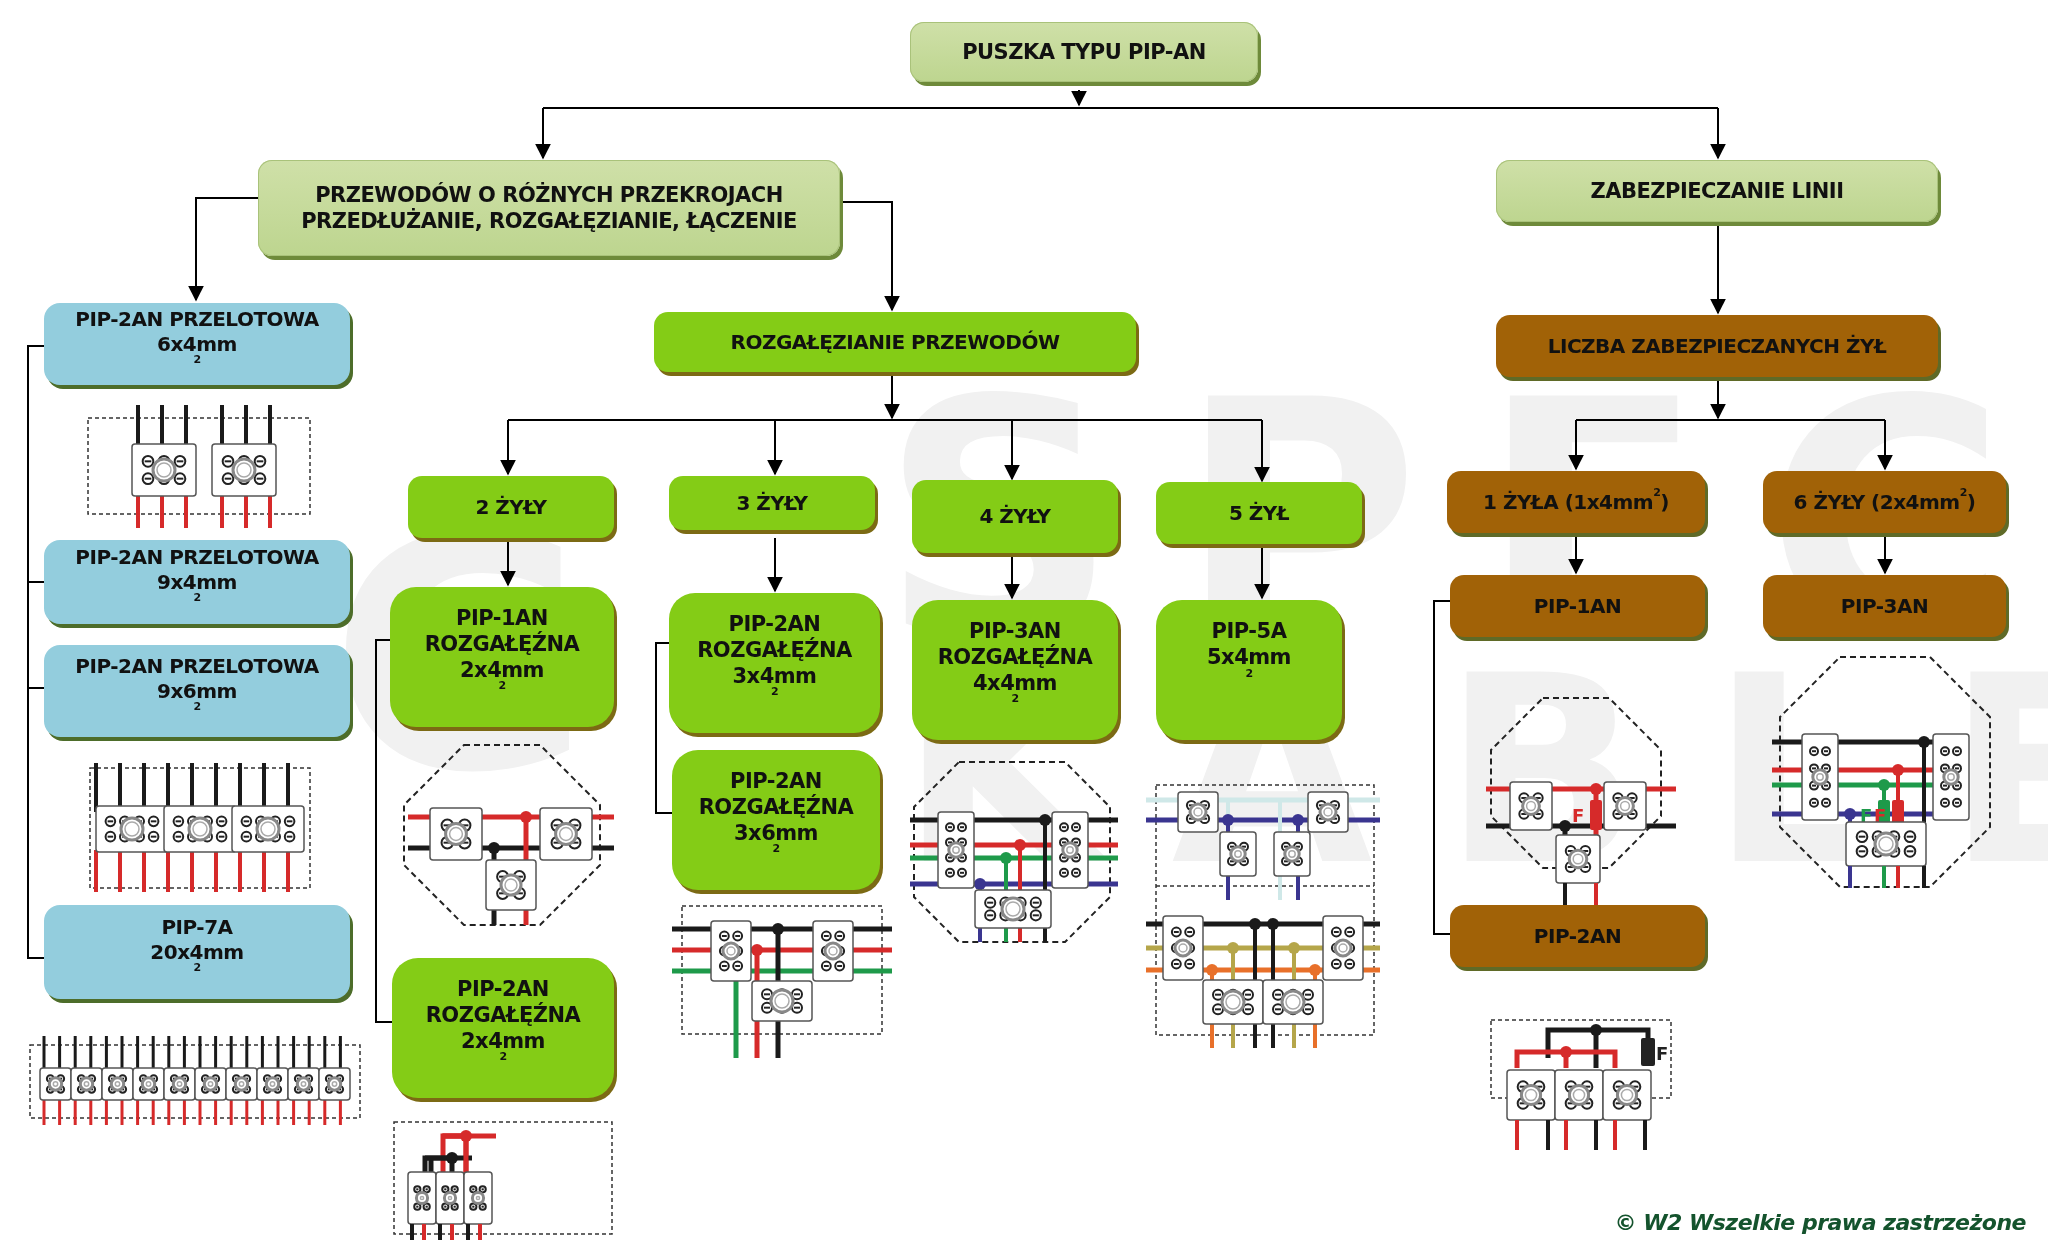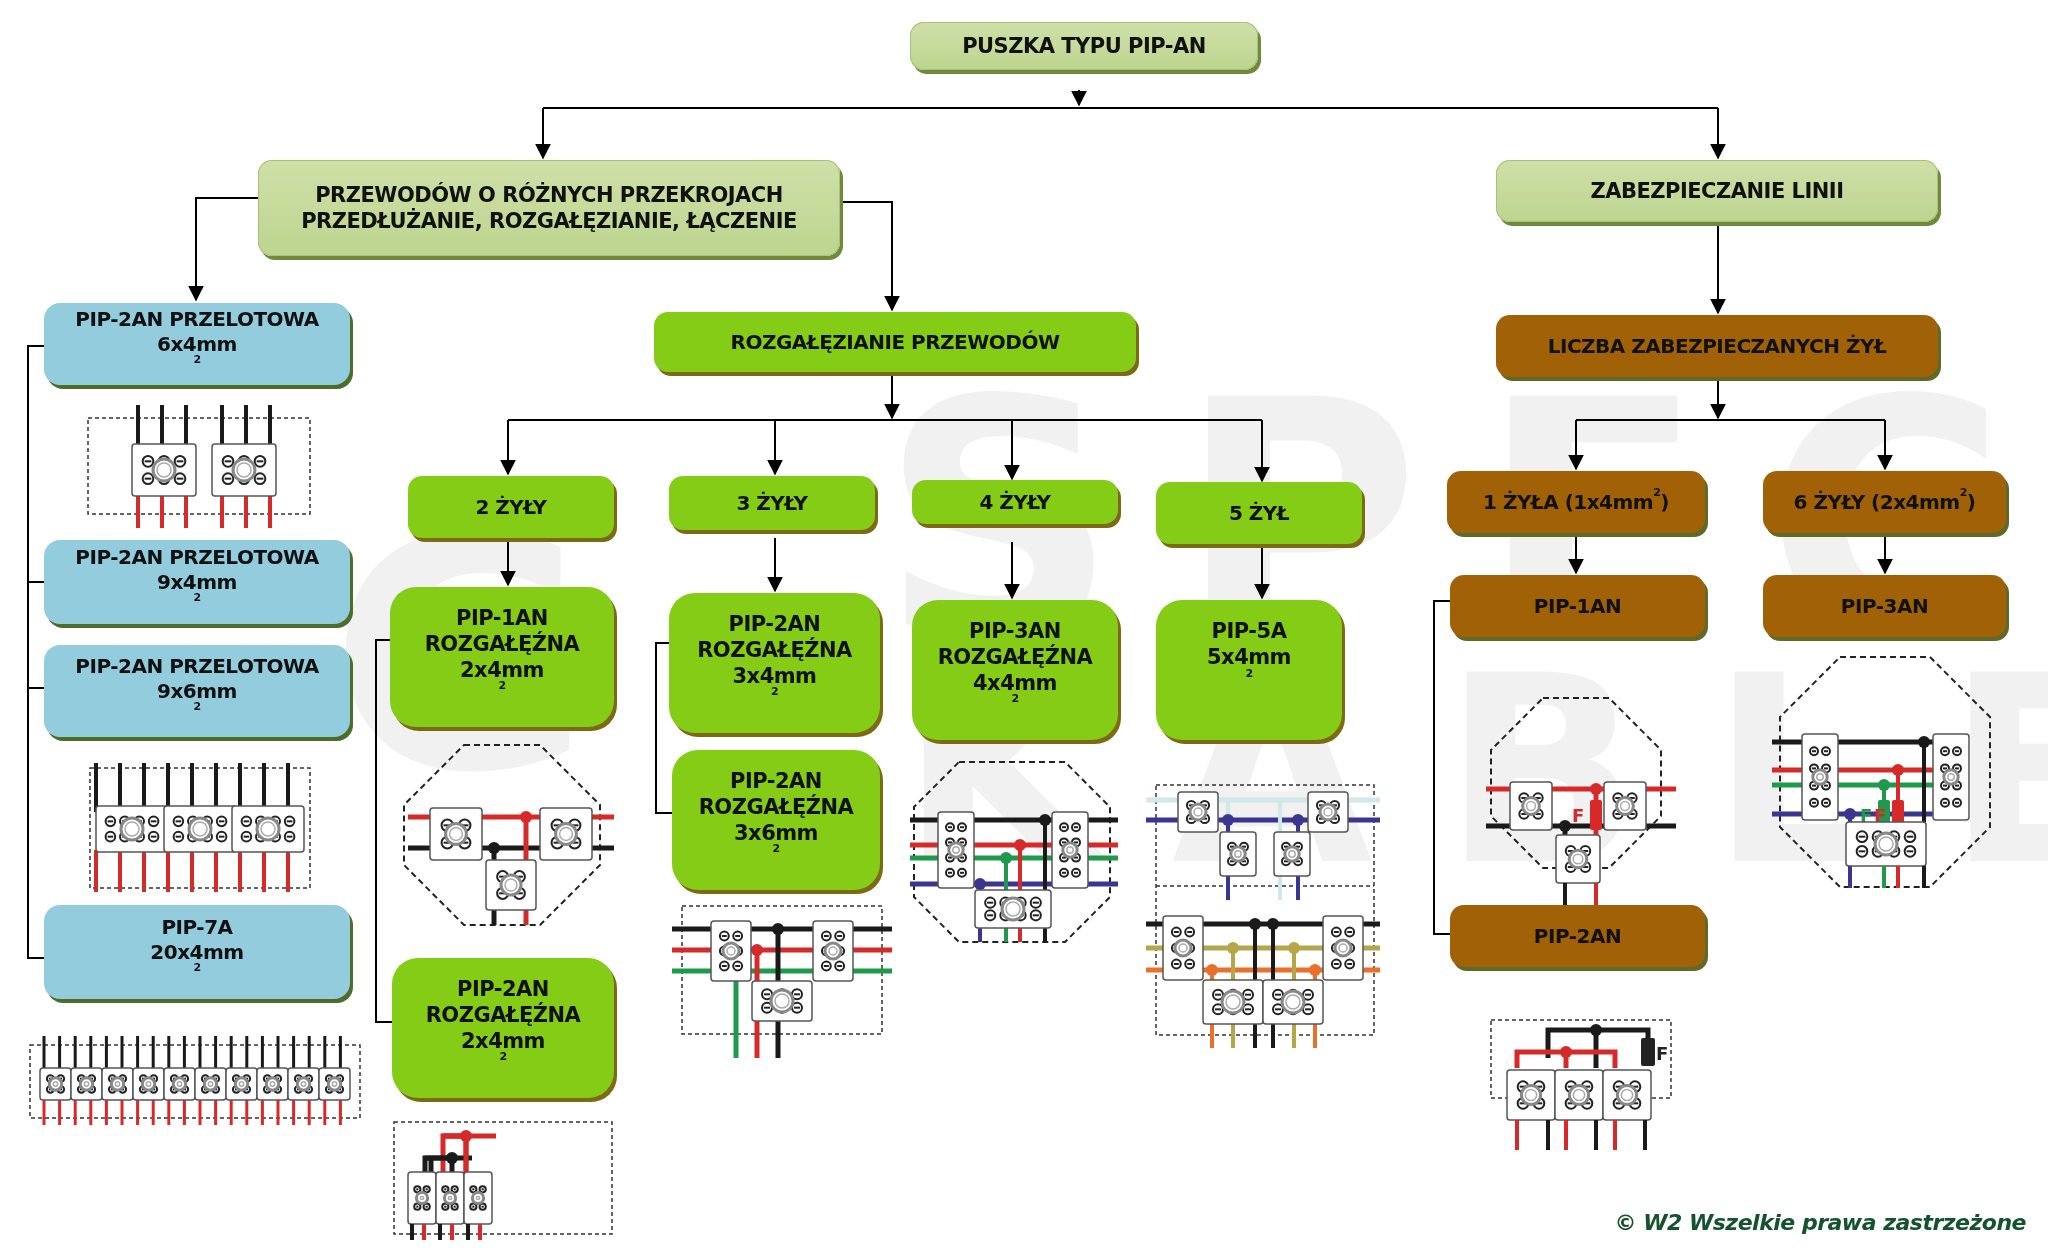--- a/index.html
+++ b/index.html
@@ -848,21 +848,21 @@
       <circle cx="1627" cy="1095" r="5.6" fill="none" stroke="#aaa" stroke-width="1.5"></circle>
       <line x1="1517" y1="1120" x2="1517" y2="1150" stroke="#d62a2a" stroke-width="4"></line>
       <line x1="1548" y1="1120" x2="1548" y2="1150" stroke="#1a1a1a" stroke-width="4"></line>
       <line x1="1566" y1="1120" x2="1566" y2="1150" stroke="#d62a2a" stroke-width="4"></line>
       <line x1="1596" y1="1120" x2="1596" y2="1150" stroke="#1a1a1a" stroke-width="4"></line>
       <line x1="1615" y1="1120" x2="1615" y2="1150" stroke="#d62a2a" stroke-width="4"></line>
       <line x1="1645" y1="1120" x2="1645" y2="1150" stroke="#1a1a1a" stroke-width="4"></line>
     </g>
 </svg>
 
-<div class="box green" style="left:910px; top:22px; width:348px; height:48px;">
+<div class="box green" style="left:910px; top:22px; width:348px; height:60px;">
   <span>PUSZKA TYPU PIP-AN</span>
 </div>
 
 <div class="box green" style="left:258px; top:160px; width:582px; height:96px;">
   <div class="lines">
       <span>PRZEWODÓW O RÓŻNYCH PRZEKROJACH</span>
       <span>PRZEDŁUŻANIE, ROZGAŁĘZIANIE, ŁĄCZENIE</span>
     </div>
 </div>
 
@@ -897,21 +897,21 @@
 
 <div class="box yellow" style="left:654px; top:312px; width:482px; height:60px;">
   <span>ROZGAŁĘZIANIE PRZEWODÓW</span>
 </div>
 <div class="box yellow" style="left:408px; top:476px; width:206px; height:62px;">
     <span>2 ŻYŁY</span>
   </div>
 <div class="box yellow" style="left:669px; top:476px; width:206px; height:54px;">
     <span>3 ŻYŁY</span>
   </div>
-<div class="box yellow" style="left:912px; top:480px; width:206px; height:44px;">
+<div class="box yellow" style="left:912px; top:480px; width:206px; height:73px;">
     <span>4 ŻYŁY</span>
   </div>
 <div class="box yellow" style="left:1156px; top:482px; width:206px; height:62px;">
     <span>5 ŻYŁ</span>
   </div>
 
 <div class="box yellow big" style="left:390px; top:587px; width:224px; height:140px;">
   <div class="lines">
       <span>PIP-1AN</span>
       <span>ROZGAŁĘŹNA</span>

